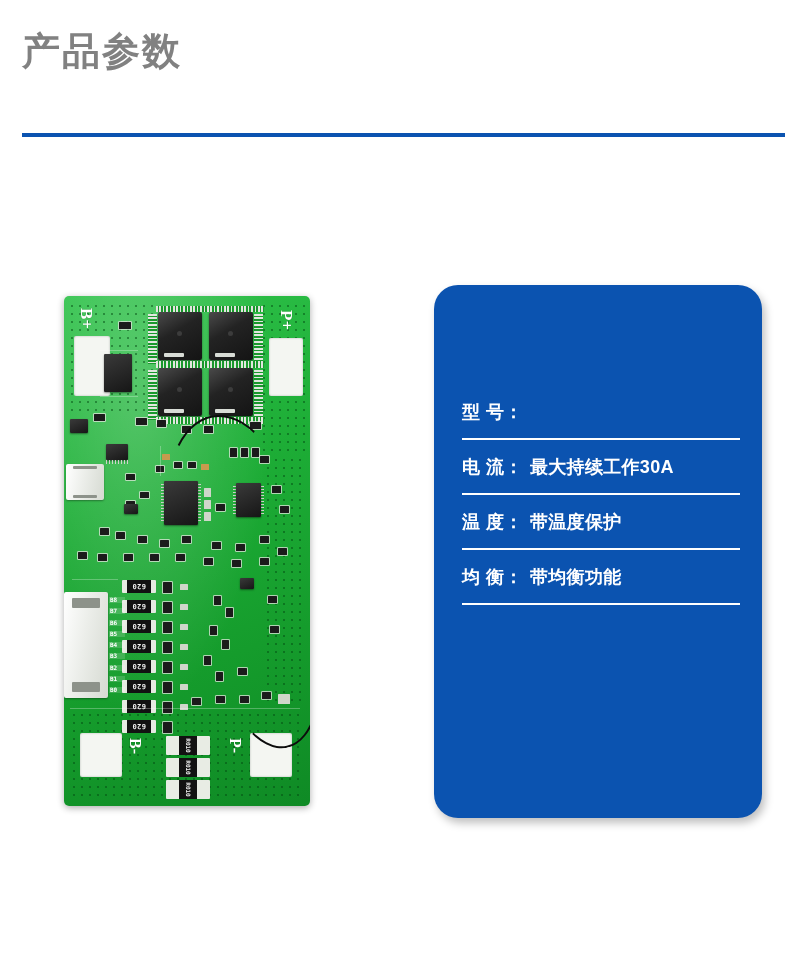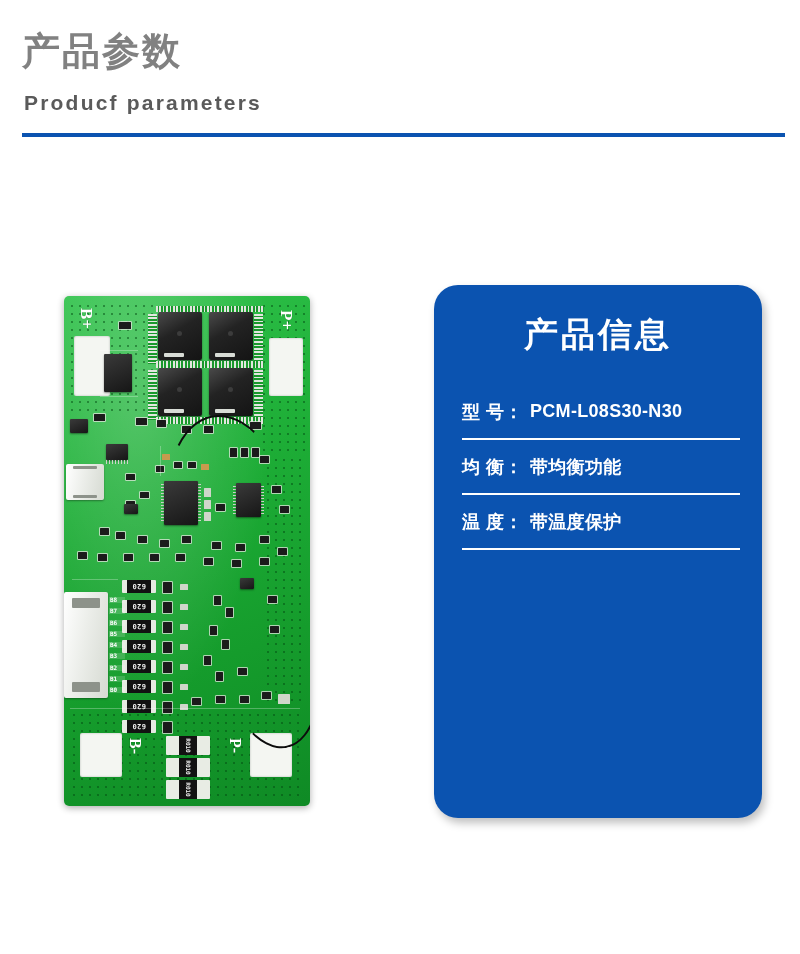--- a/index.html
+++ b/index.html
@@ -301,21 +301,20 @@
     letter-spacing: 0.3px;
     margin-left: 7px;
     flex: 0 0 auto;
   }
 </style>
 </head>
 <body>
 
 <div class="header">
   <div class="header-cn">产品参数</div>
-  <div class="header-en">Producf parameters</div>
   <div class="header-rule"></div>
 </div>
 
 <div class="pcb-wrap">
   <div class="pcb">
 
     <div class="dots" style="left:4px; top:6px; width:86px; height:110px;"></div>
     <div class="dots" style="left:196px; top:6px; width:46px; height:150px;"></div>
     <div class="dots" style="left:6px; top:415px; width:234px; height:88px;"></div>
     <div class="dots" style="left:200px; top:160px; width:42px; height:250px;"></div>
@@ -495,28 +494,30 @@
     <div class="wire" style="left:104px; top:118px; width:120px; height:200px; transform: rotate(-10deg);"></div>
     <div class="wire" style="left:150px; top:250px; width:100px; height:200px; transform: rotate(168deg);"></div>
 
     <div class="trace" style="left:8px; top:283px; width:46px; height:1px;"></div>
     <div class="trace" style="left:6px; top:412px; width:230px; height:1px;"></div>
     <div class="trace" style="left:96px; top:150px; width:1px; height:30px;"></div>
   </div>
 </div>
 
 <div class="card">
-  <div class="card-title">产品信息</div>
   <div class="spec-list">
     <div class="spec-row">
       <span class="spec-label">型 号：</span>
-      <span class="spec-value">PCM-L08S30-N30</span>
+    </div>
+    <div class="spec-row">
+      <span class="spec-label">电 流：</span>
+      <span class="spec-value">最大持续工作30A</span>
+    </div>
+    <div class="spec-row">
+      <span class="spec-label">温 度：</span>
+      <span class="spec-value">带温度保护</span>
     </div>
     <div class="spec-row">
       <span class="spec-label">均 衡：</span>
       <span class="spec-value">带均衡功能</span>
     </div>
-    <div class="spec-row">
-      <span class="spec-label">温 度：</span>
-      <span class="spec-value">带温度保护</span>
-    </div>
   </div>
 </div>
 
 </body></html>

